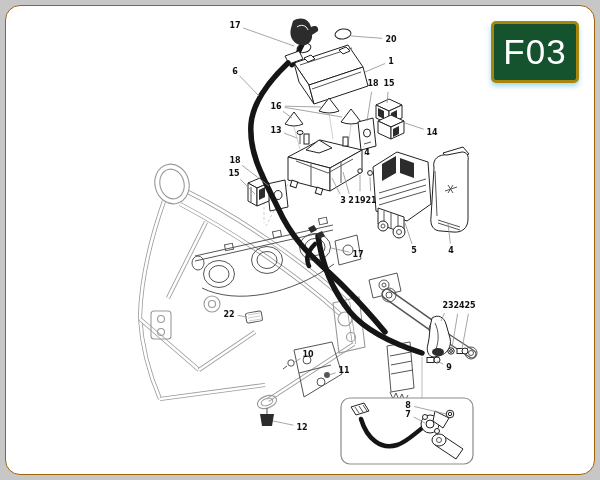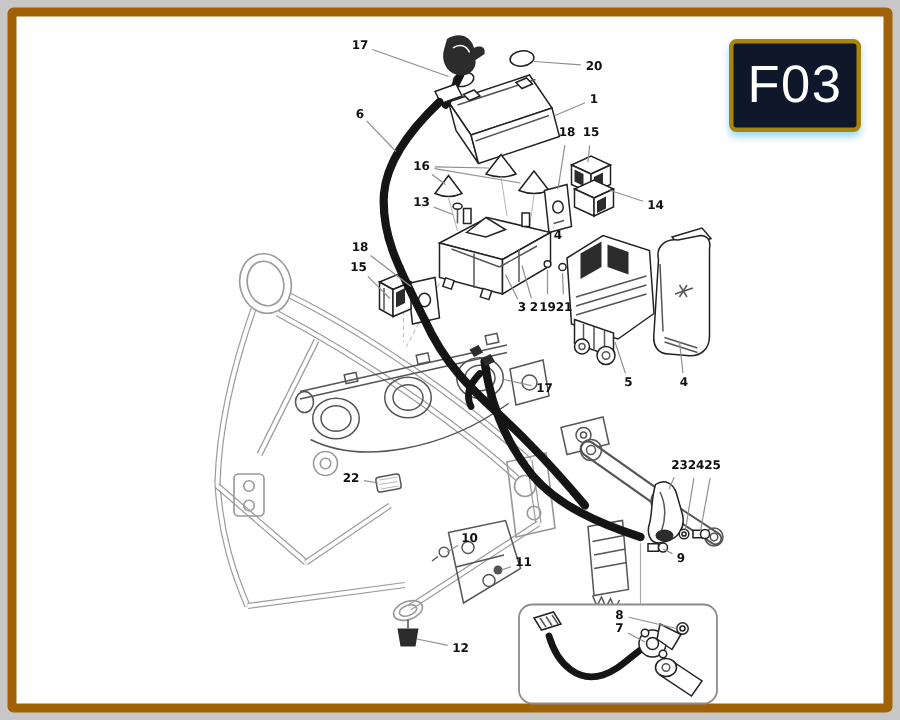--- a/index.html
+++ b/index.html
@@ -3,21 +3,21 @@
 <meta charset="utf-8">
 <style>
   html,body{margin:0;padding:0;}
   body{
     width:600px;height:480px;position:relative;overflow:hidden;
     background:#c7c7c7;
     font-family:"Liberation Sans", sans-serif;
   }
   .canvas{
     position:absolute;inset:5px;background:#ffffff;
-    border-radius:4px;border:6px solid #a16207;
+    border-radius:15px;border:1px solid #a16207;
   }
   .badge{
     position:absolute;top:15px;right:15px;width:82px;height:56px;
     border:3px solid #a8860d;border-radius:5px;background:#1ba7de;
     display:flex;align-items:center;justify-content:center;
     color:#fff;font-size:35px;font-weight:400;letter-spacing:1px;
     box-shadow:0 3px 5px rgba(41,171,226,.45);
     font-family:"Liberation Sans", sans-serif;
   }
   svg{position:absolute;left:0;top:0;}
@@ -340,17 +340,17 @@
         <text x="301" y="426">12</text>
         <text x="447" y="304">23</text>
         <text x="458" y="304">24</text>
         <text x="469" y="304">25</text>
         <text x="448" y="366">9</text>
         <text x="407" y="404">8</text>
         <text x="407" y="413">7</text>
       </g>
   </svg>
 
-  <div class="badge" style="background: #0f172a; border-color: rgb(168, 134, 13); color: rgb(255, 255, 255);">
+  <div class="badge" style="background: #14532d; border-color: rgb(168, 134, 13); color: rgb(255, 255, 255);">
     <span>F03</span>
   </div>
 
 </div>
 
 </body></html>

